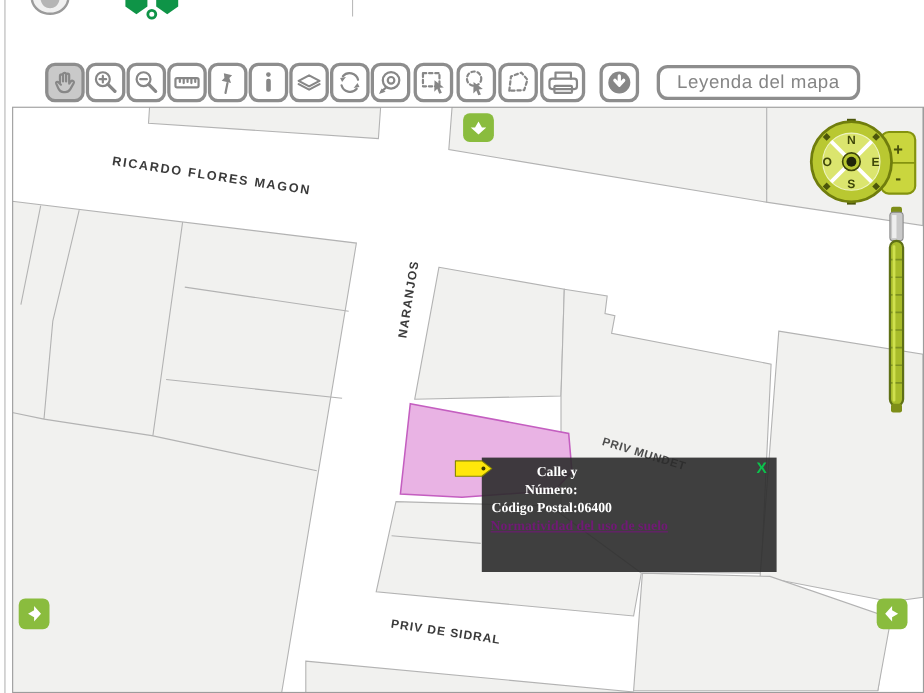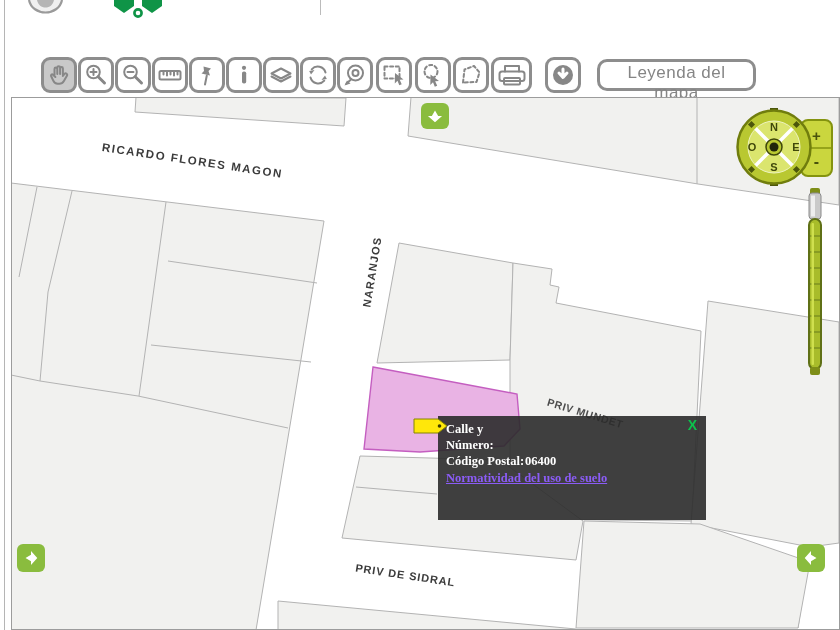--- a/index.html
+++ b/index.html
@@ -7,21 +7,21 @@
         font-family:"Liberation Sans",sans-serif;}
   .edge-line{position:absolute;left:4px;top:0;width:1px;height:630px;background:#b5b5b5;}
   .hdr-divider{position:absolute;left:320px;top:0;width:1px;height:15px;background:#bbb;}
   .logo{position:absolute;top:0;}
   
   .tbtn{position:absolute;top:57px;width:36px;height:36px;box-sizing:border-box;
         border:3px solid #8d8d8d;border-radius:9px;background:#fff;padding:0;
         display:flex;align-items:center;justify-content:center;cursor:pointer;}
   .tbtn.active{background:#c9c9c9;}
   .tbtn svg{stroke:#878787;fill:none;stroke-width:2;stroke-linecap:round;stroke-linejoin:round;}
-  .legend-btn{position:absolute;top:59px;left:597px;width:159px;height:32px;box-sizing:border-box;
+  .legend-btn{position:absolute;top:59px;left:597px;width:185px;height:32px;box-sizing:border-box;
         border:3px solid #8d8d8d;border-radius:10px;background:#fff;color:#858585;
         font-family:"Liberation Sans",sans-serif;font-size:17px;letter-spacing:.5px;cursor:pointer;}
   
   .map-svg{position:absolute;left:0;top:0;z-index:1;}
   .street-label{position:absolute;font-weight:bold;color:#3b3b3b;white-space:nowrap;z-index:2;}
   .lbl-rfm{left:102px;top:141px;font-size:11.5px;letter-spacing:1.6px;transform:rotate(8.5deg);transform-origin:left center;}
   .lbl-naranjos{left:330px;top:266px;width:84px;text-align:center;font-size:11px;letter-spacing:1.2px;transform:rotate(-81deg);}
   .lbl-mundet{left:546px;top:407px;font-size:10.5px;letter-spacing:.6px;color:#4c4c4c;transform:rotate(17deg);z-index:3;}
   .lbl-sidral{left:355px;top:569px;font-size:11px;letter-spacing:.9px;transform:rotate(8.5deg);}
   
@@ -32,22 +32,22 @@
   .nav-left{left:17px;top:544px;}
   .nav-left svg{transform:rotate(180deg);}
   .nav-right{left:797px;top:544px;}
   .compass{position:absolute;left:735px;top:100px;z-index:4;cursor:pointer;}
   .zoom-slider{position:absolute;left:802px;top:186px;z-index:4;cursor:pointer;}
   
   .tooltip{position:absolute;left:438px;top:416px;width:268px;height:104px;box-sizing:border-box;
         background:rgba(43,43,43,0.9);padding:5px 8px 4px 8px;z-index:5;
         font-family:"Liberation Serif",serif;font-weight:bold;font-size:12.5px;color:#fff;}
   .trow{display:flex;line-height:16.2px;}
-  .trow .lab{flex:0 0 79px;}
-  .tooltip .link{color:#8b5cf6;text-decoration:underline;line-height:16.2px;display:inline-block;cursor:pointer;}
+  .trow .lab{flex:0 0 79px;text-align:right;}
+  .tooltip .link{color:#701a75;text-decoration:underline;line-height:16.2px;display:inline-block;cursor:pointer;}
   .tooltip .close-x{position:absolute;top:1px;right:9px;color:#0cc24c;
         font-family:"Liberation Sans",sans-serif;font-weight:bold;font-size:14px;cursor:pointer;}
   .tag-marker{position:absolute;left:412px;top:417px;z-index:6;}
 </style>
 </head>
 <body>
 
 <div class="page">
 
   <div class="edge-line"></div>

